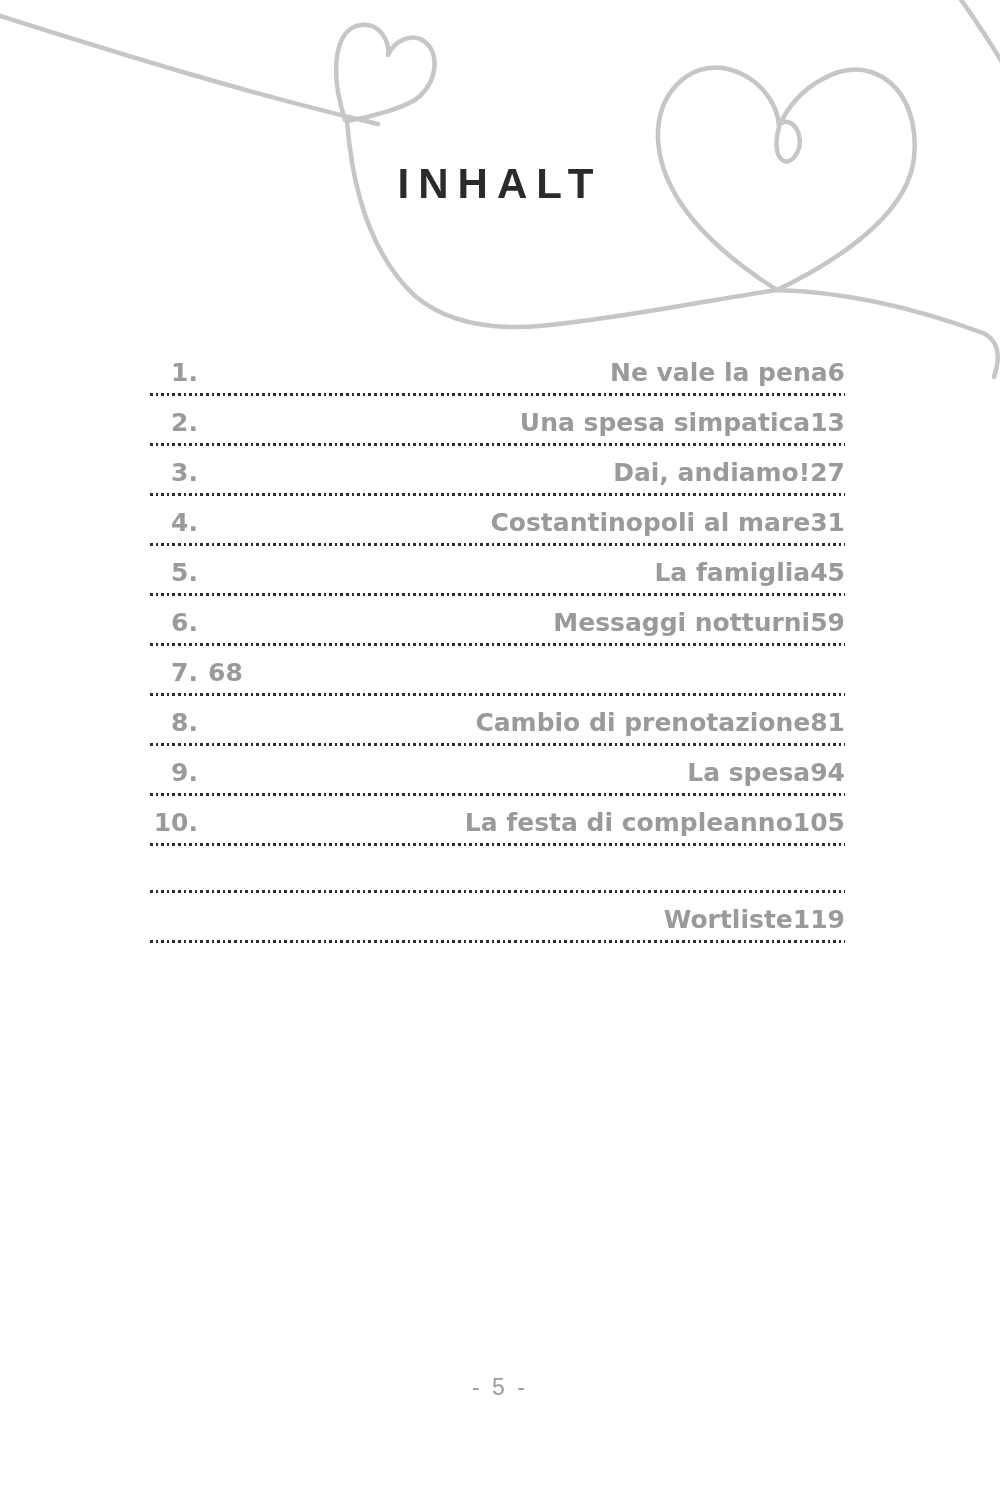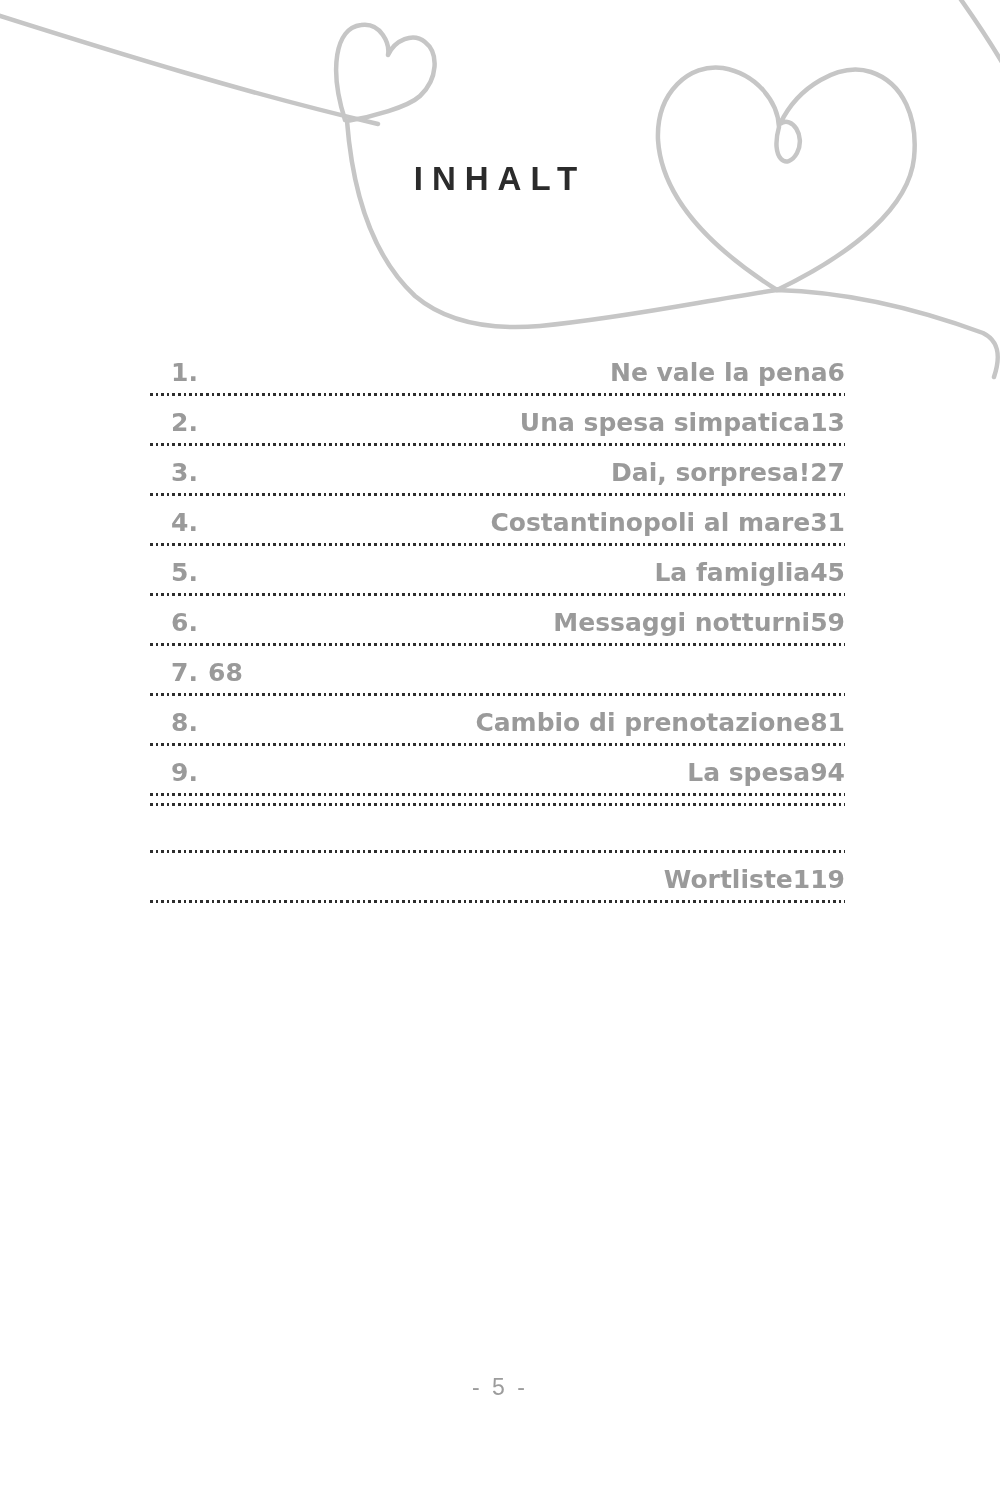--- a/index.html
+++ b/index.html
@@ -26,21 +26,21 @@
     stroke-linecap: round;
     stroke-linejoin: round;
   }
 
   .page-title {
     position: absolute;
     top: 160px;
     left: 0;
     width: 100%;
     text-align: center;
-    font-size: 33px;
+    font-size: 42px;
     font-weight: bold;
     letter-spacing: 9px;
     color: #2b2b2b;
     font-family: "Liberation Sans", sans-serif;
   }
 
   .toc {
     position: absolute;
     top: 353px;
     left: 150px;
@@ -130,21 +130,21 @@
 
     <div class="toc-row">
       <span class="toc-num">2.</span>
       <span class="toc-title">Una spesa simpatica</span>
       <span class="toc-page">13</span>
     </div>
     <div class="dotline"></div>
 
     <div class="toc-row">
       <span class="toc-num">3.</span>
-      <span class="toc-title">Dai, sorpresa!</span>
+      <span class="toc-title">Dai, andiamo!</span>
       <span class="toc-page">27</span>
     </div>
     <div class="dotline"></div>
 
     <div class="toc-row">
       <span class="toc-num">4.</span>
       <span class="toc-title">Costantinopoli al mare</span>
       <span class="toc-page">31</span>
     </div>
     <div class="dotline"></div>
@@ -176,20 +176,25 @@
     </div>
     <div class="dotline"></div>
 
     <div class="toc-row">
       <span class="toc-num">9.</span>
       <span class="toc-title">La spesa</span>
       <span class="toc-page">94</span>
     </div>
     <div class="dotline"></div>
 
+    <div class="toc-row">
+      <span class="toc-num">10.</span>
+      <span class="toc-title">La festa di compleanno</span>
+      <span class="toc-page">105</span>
+    </div>
     <div class="dotline"></div>
 
     <div class="dotline spacer-dotline"></div>
     <div class="toc-row">
       <span class="toc-num"></span>
       <span class="toc-title">Wortliste</span>
       <span class="toc-page">119</span>
     </div>
     <div class="dotline"></div>
 

